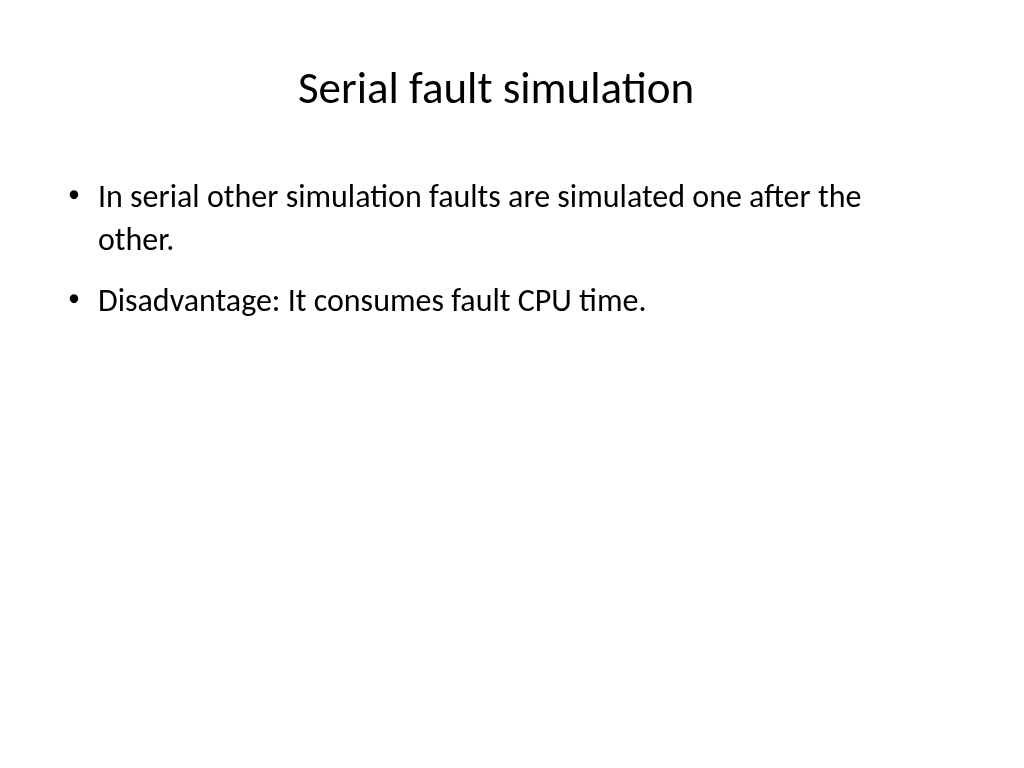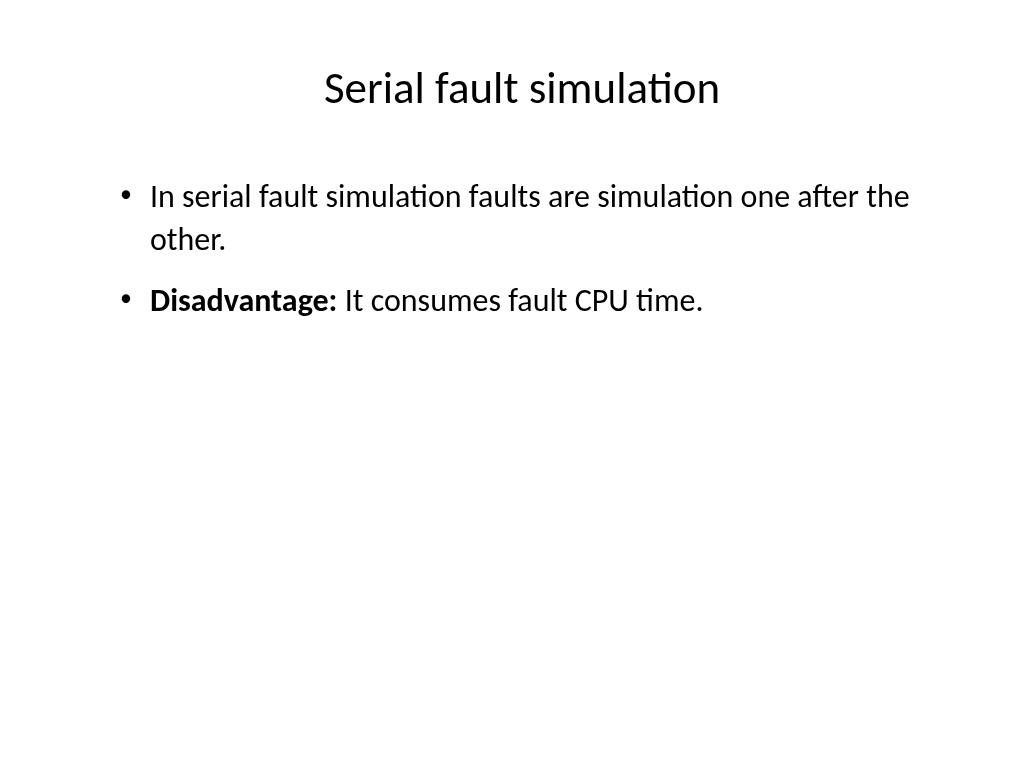--- a/index.html
+++ b/index.html
@@ -11,21 +11,21 @@
       width: 1024px;
       height: 768px;
       background: #ffffff;
       font-family: Calibri, "Segoe UI", Arial, sans-serif;
       color: #000000;
       overflow: hidden;
     }
     .slide {
       width: 100%;
       height: 100%;
-      padding: 60px 80px 60px 100px;
+      padding: 60px 80px 60px 48px;
     }
     .title {
       font-size: 45px;
       font-weight: 400;
       text-align: center;
       margin-bottom: 60px;
       color: #000000;
     }
     .content {
       padding-left: 20px;
@@ -41,31 +41,31 @@
     .bullet {
       margin-right: 18px;
       flex-shrink: 0;
       font-size: 24px;
       line-height: 1.6;
     }
     .bullet-text {
       flex: 1;
     }
     .bold {
-      font-weight: 700;
+      font-weight: 400;
     }
   </style>
 </head>
 <body>
 
 <div class="slide">
   <h1 class="title">Serial fault simulation</h1>
   <div class="content">
     <div class="bullet-item">
       <span class="bullet">•</span>
-      <span class="bullet-text">In serial fault simulation faults are simulation one after the other.</span>
+      <span class="bullet-text">In serial other simulation faults are simulated one after the other.</span>
     </div>
     <div class="bullet-item">
       <span class="bullet">•</span>
       <span class="bullet-text"><span class="bold">Disadvantage:</span><span> It consumes fault CPU time.</span></span>
     </div>
   </div>
 </div>
 
 </body></html>

